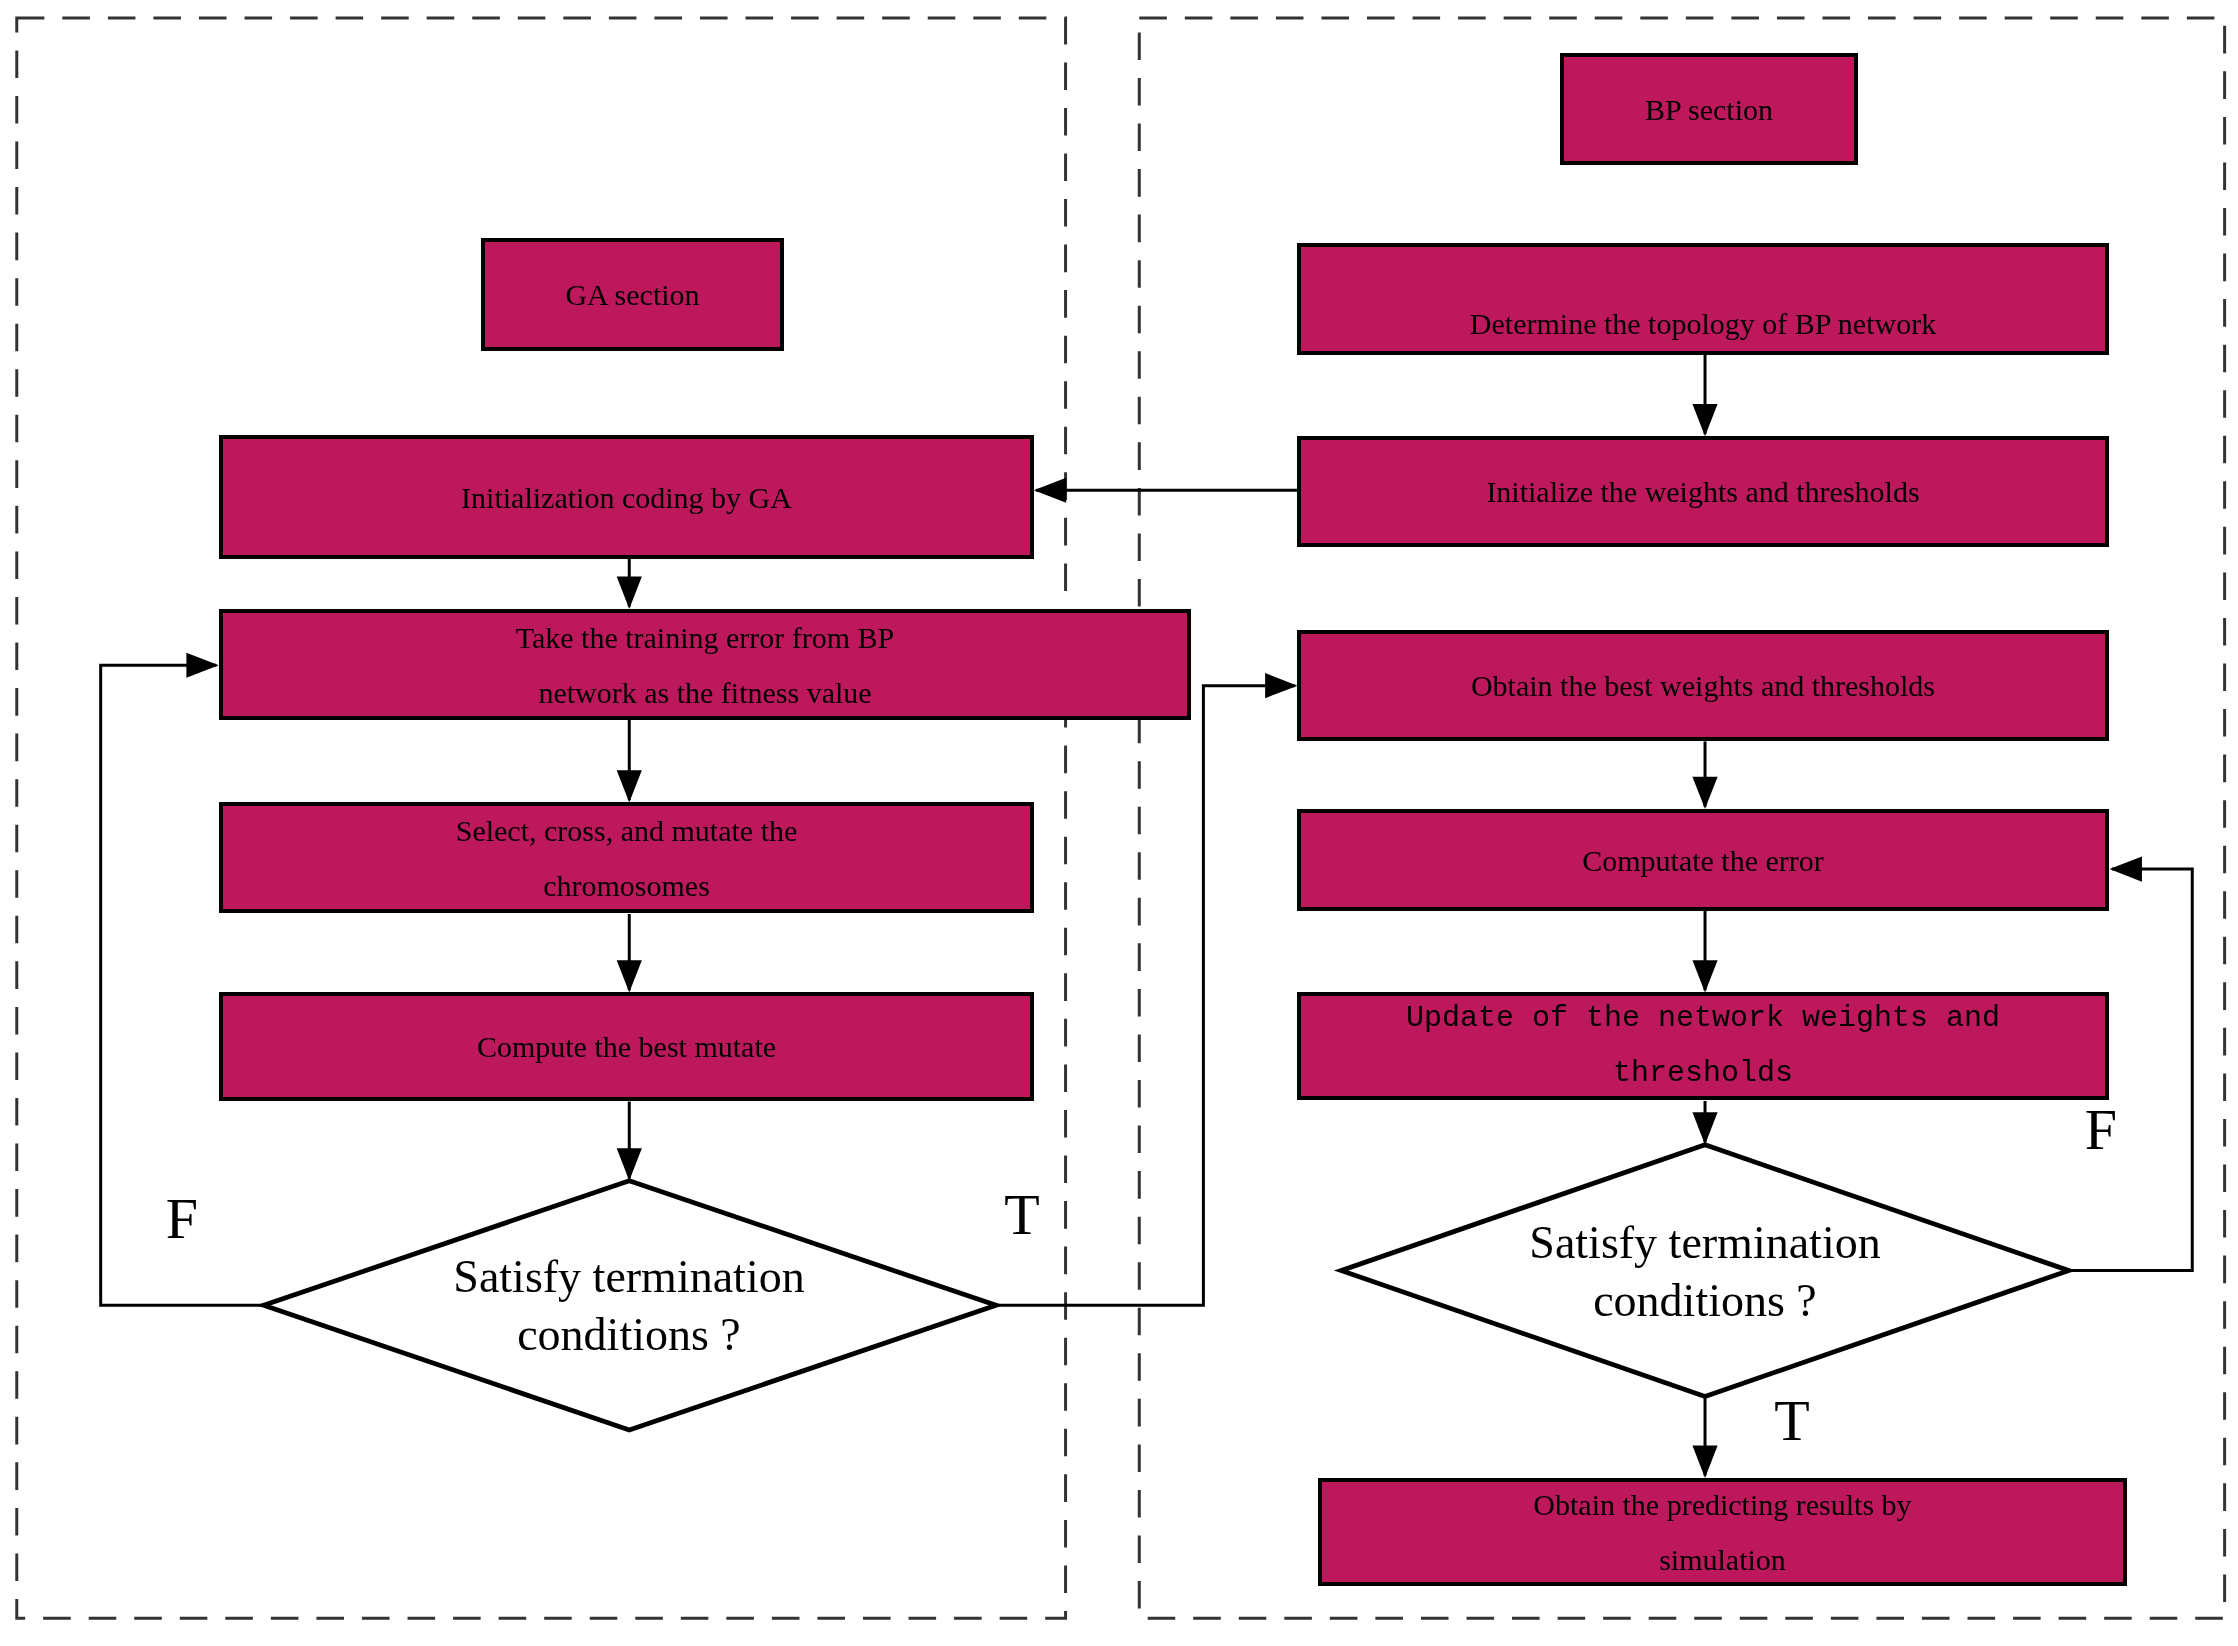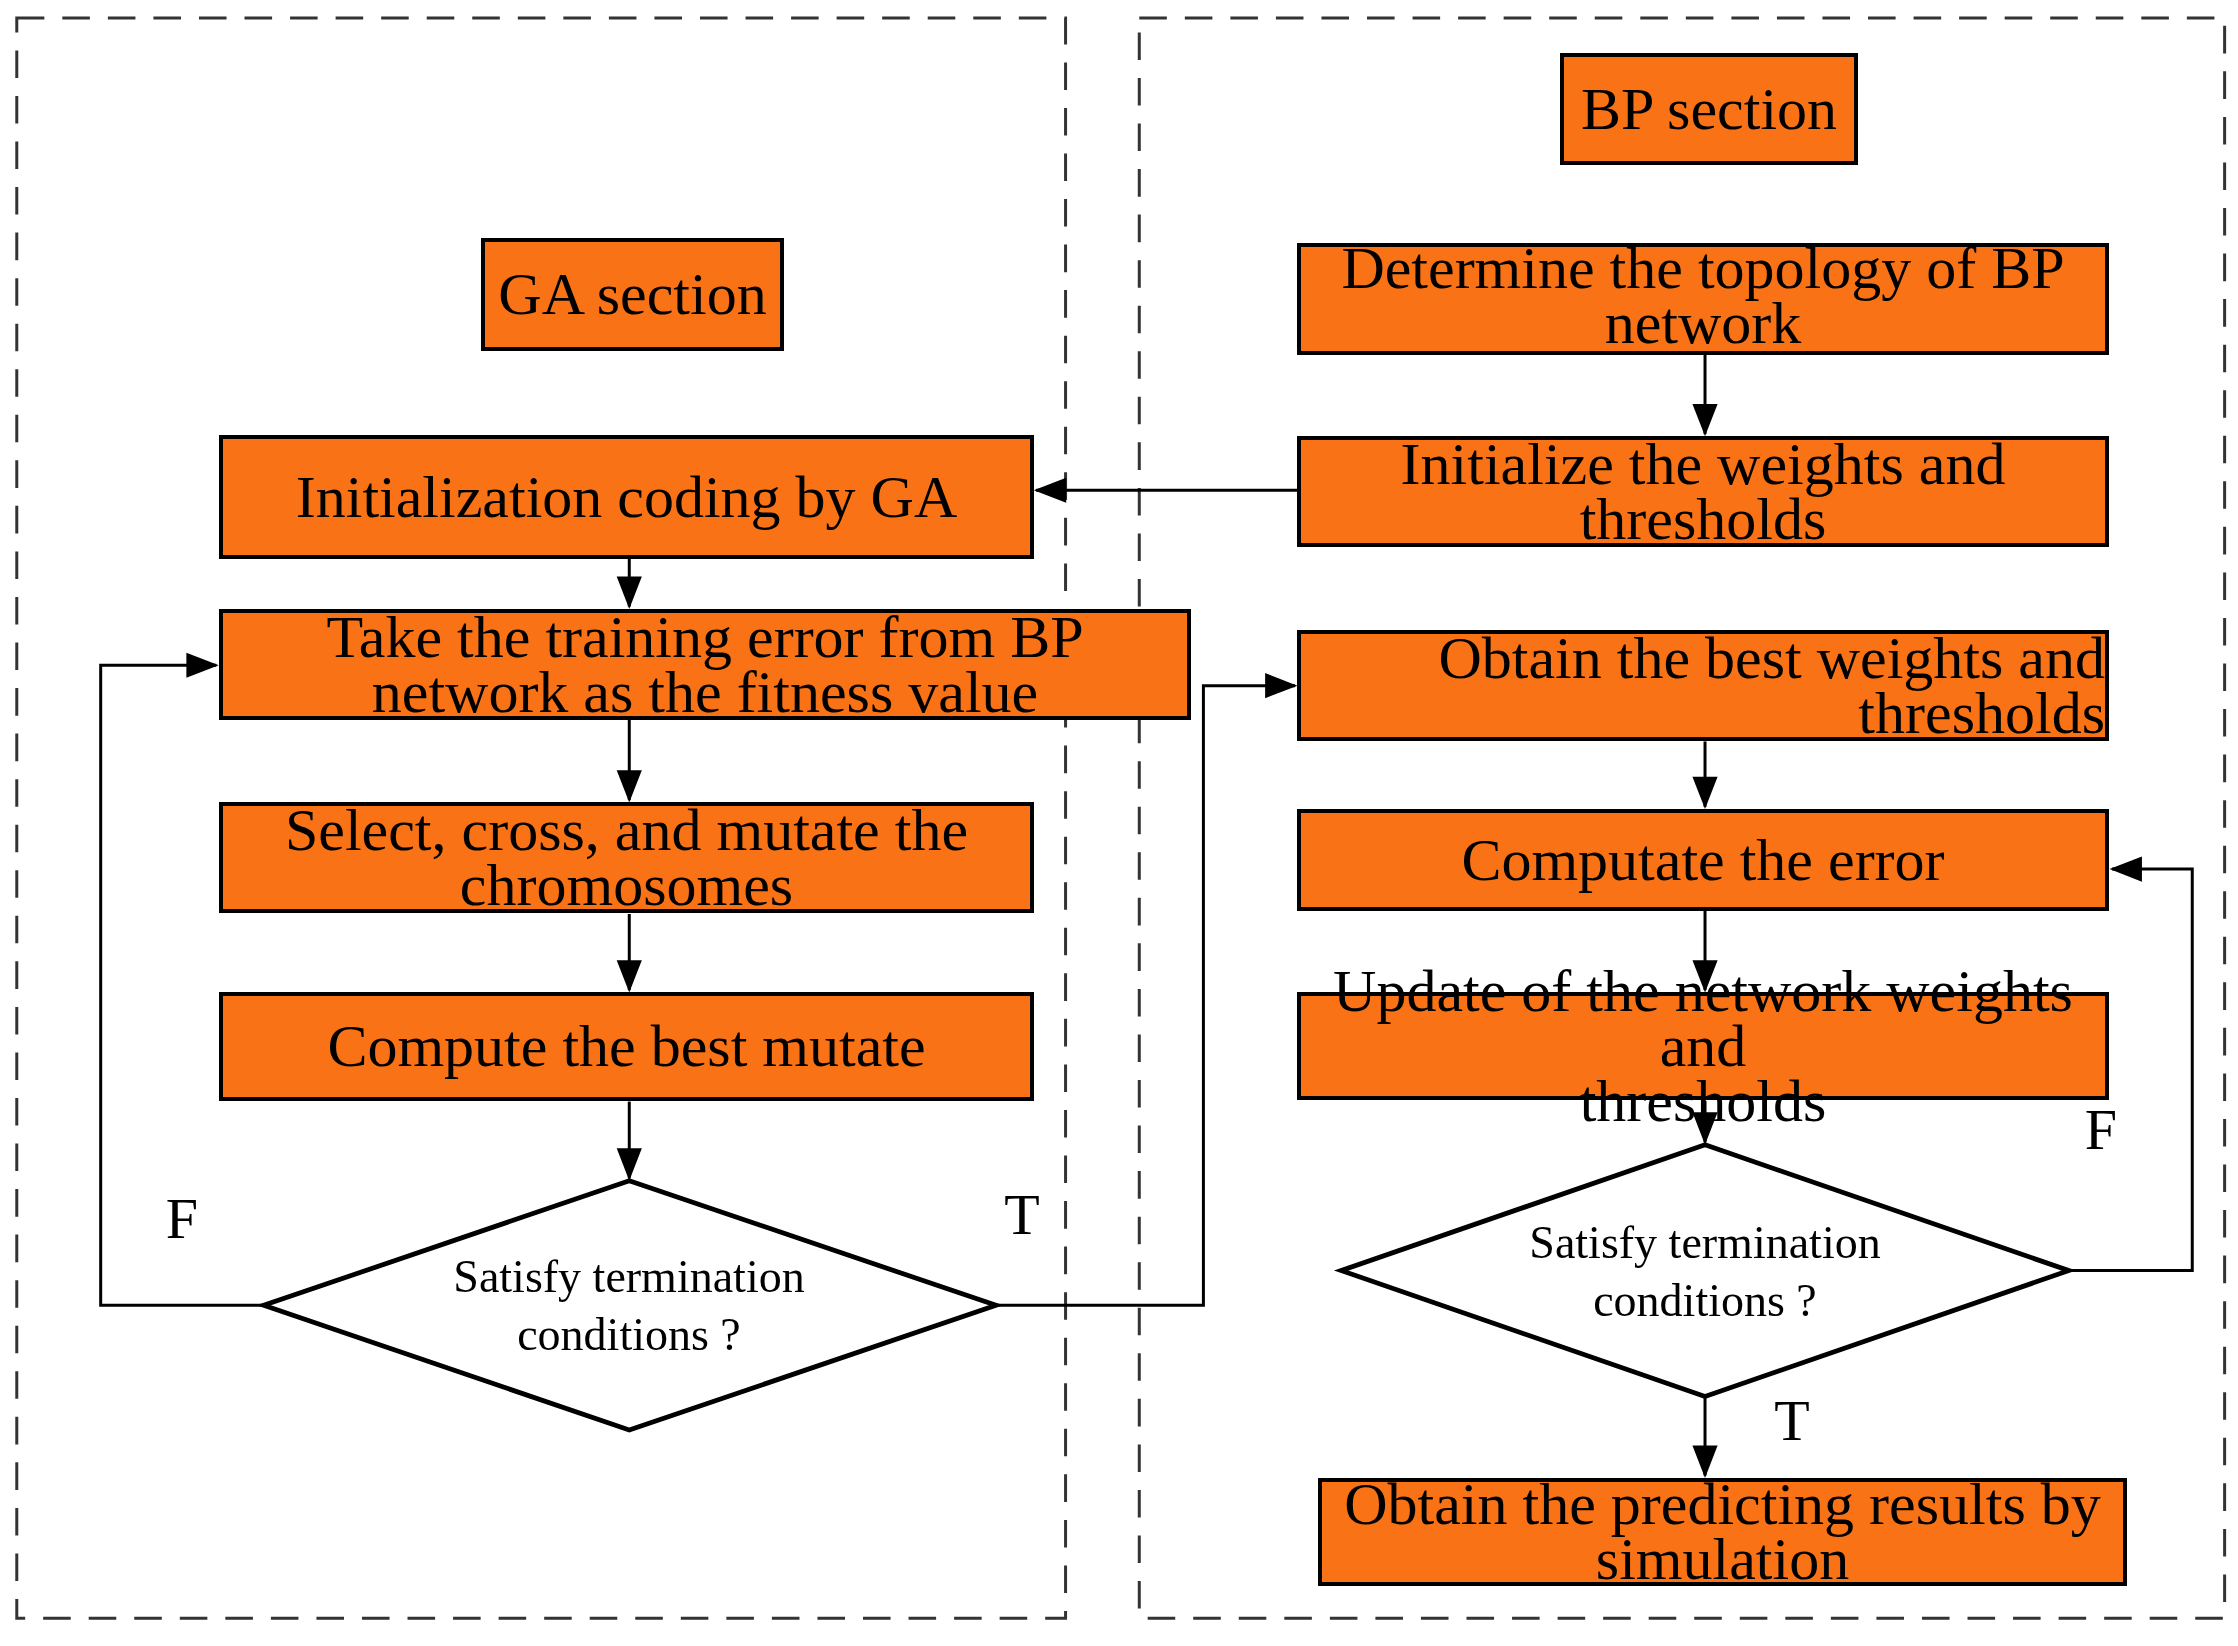--- a/index.html
+++ b/index.html
@@ -13,26 +13,26 @@
     overflow: hidden;
   }
   .wires {
     position: absolute;
     left: 0; top: 0;
   }
   .box {
     position: absolute;
     box-sizing: border-box;
     border: 4.2px solid #000000;
-    background: #f97316;
+    background: #be185d;
     display: flex;
     align-items: center;
     justify-content: center;
     text-align: center;
-    font-size: 60px;
+    font-size: 30px;
     line-height: 55px;
     white-space: pre-line;
   }
   .decision-text {
     position: absolute;
     transform: translate(-50%, -50%);
     text-align: center;
     font-size: 46px;
     line-height: 58px;
     white-space: pre-line;
@@ -147,21 +147,21 @@
   </div>
   <div class="box" style="left:1297px; top:436px; width:812px; height:111px;">
     <span>Initialize the weights and thresholds</span>
   </div>
   <div class="box" style="left:1297px; top:630px; width:812px; height:111px;text-align:right;">
     <span>Obtain the best weights and thresholds</span>
   </div>
   <div class="box" style="left:1297px; top:809px; width:812px; height:102px;">
     <span>Computate the error</span>
   </div>
-  <div class="box" style="left:1297px; top:992px; width:812px; height:108px;">
+  <div class="box" style="left:1297px; top:992px; width:812px; height:108px;font-family:Liberation Mono, monospace;">
     <span>Update of the network weights and
 thresholds</span>
   </div>
   <div class="decision-text" style="left:1705px; top:1272px;">Satisfy termination
 conditions ?</div>
   <div class="branch-label" style="left:2101px; top:1130px;">F</div>
   <div class="branch-label" style="left:1792px; top:1421px;">T</div>
   <div class="box" style="left:1318px; top:1478px; width:809px; height:108px;">
     <span>Obtain the predicting results by
 simulation</span>

